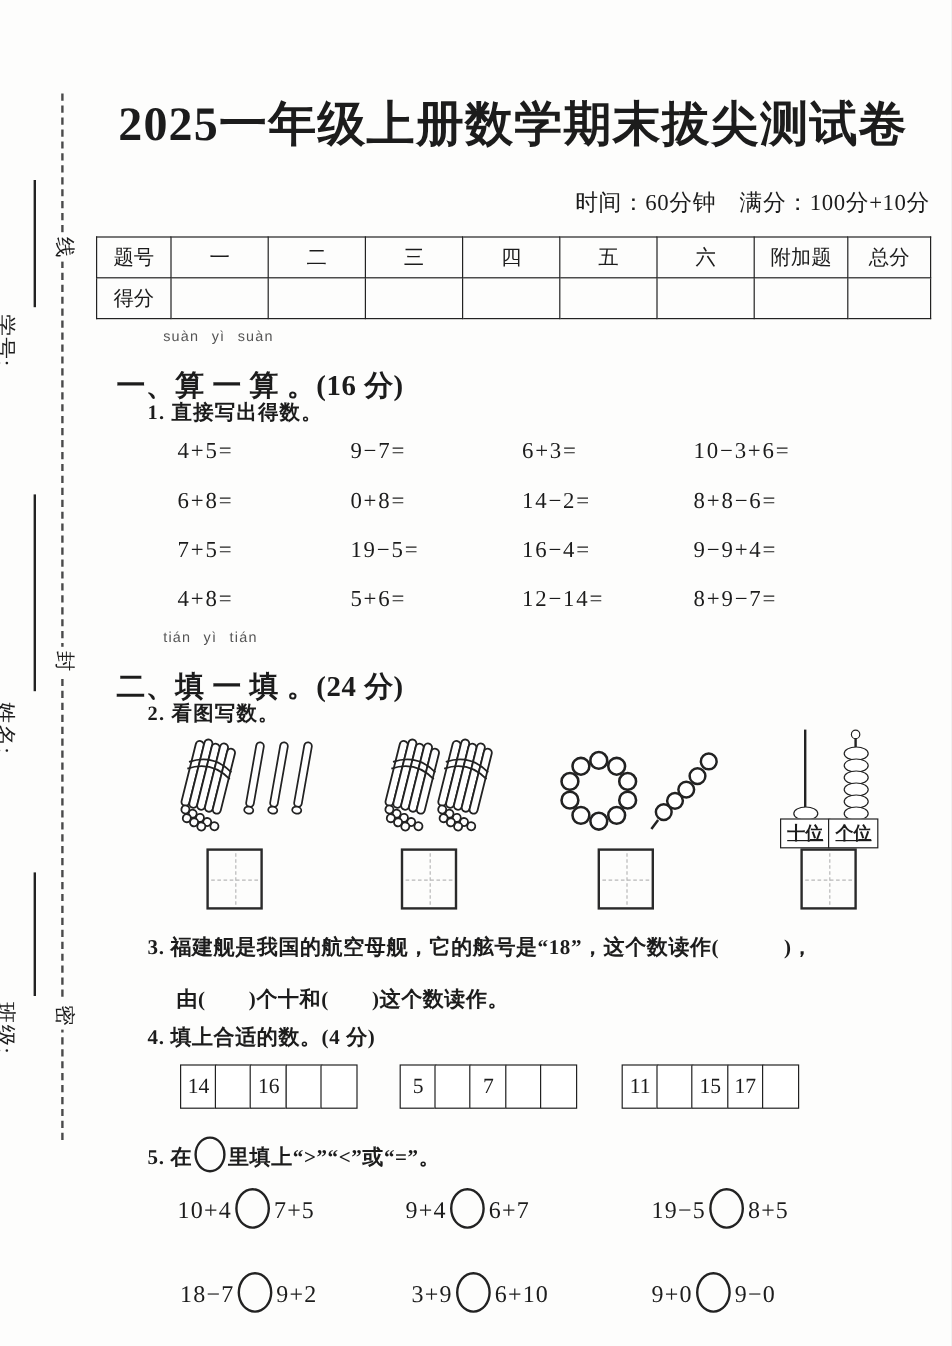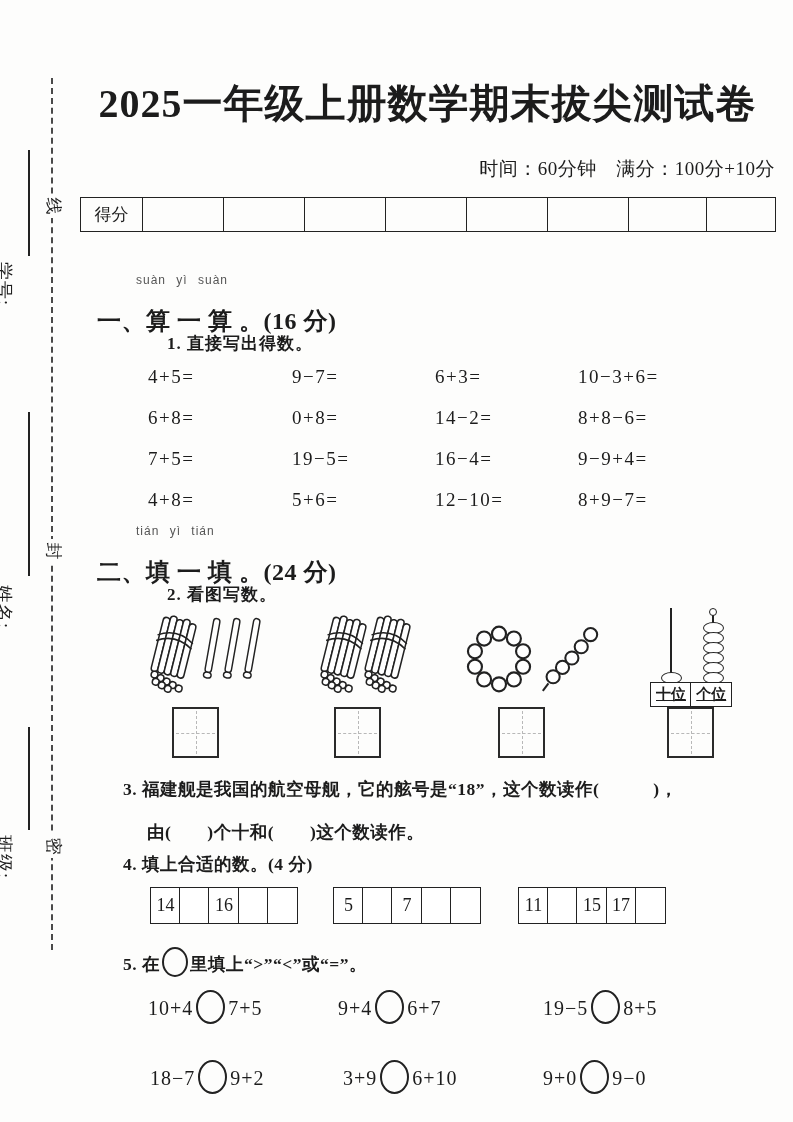--- a/index.html
+++ b/index.html
@@ -42,21 +42,21 @@
   .score-table td {
     border:1.8px solid #222; height:33px; text-align:center;
     font-size:17px; padding:0;
   }
   
   .pinyin {
     position:absolute; font-family:"Liberation Sans", sans-serif;
     font-size:12px; color:#555; letter-spacing:1px; word-spacing:6px;
   }
   .sec-heading { position:absolute; font-size:24px; font-weight:bold; letter-spacing:0.5px;margin-top:18px; }
-  .q-label { position:absolute; font-size:17px; font-weight:bold; letter-spacing:1px;margin-left:44px; }
+  .q-label { position:absolute; font-size:17px; font-weight:bold; letter-spacing:1px; }
   
   .problems {
     position:absolute; left:148px; top:356px; width:580px;
     display:grid; grid-template-columns:144px 143px 143px 1fr;
     grid-auto-rows:41px; align-items:center;
     font-size:19px; letter-spacing:1.5px;
   }
   
   .pic { position:absolute; }
   .pic svg { display:block; }
@@ -194,20 +194,31 @@
         <col style="width:81px">
         <col style="width:81px">
       <col style="width:81px">
         <col style="width:81px">
         <col style="width:81px">
       <col style="width:81px">
         <col style="width:78px">
         <col style="width:69px">
     </colgroup>
     <tbody>
+        <tr>
+      <td>题号</td>
+      <td>一</td>
+      <td>二</td>
+      <td>三</td>
+      <td>四</td>
+      <td>五</td>
+      <td>六</td>
+      <td>附加题</td>
+      <td>总分</td>
+    </tr>
     <tr>
       <td>得分</td>
       <td></td>
       <td></td>
       <td></td>
       <td></td>
       <td></td>
       <td></td>
       <td></td>
       <td></td>
@@ -227,21 +238,21 @@
     <span>6+8=</span>
     <span>0+8=</span>
     <span>14−2=</span>
     <span>8+8−6=</span>
     <span>7+5=</span>
     <span>19−5=</span>
     <span>16−4=</span>
     <span>9−9+4=</span>
     <span>4+8=</span>
     <span>5+6=</span>
-    <span>12−10=</span>
+    <span>12−14=</span>
     <span>8+9−7=</span>
   </div>
 
   <div class="pinyin" style="left:136px;top:524px">tián yì tián</div>
   <div class="sec-heading" style="left:97px;top:538px">二、填 一 填 。(24 分)</div>
   <div class="q-label" style="left:123px;top:583px">2. 看图写数。</div>
 
   <div class="pic pic-flex" style="left:142px;top:610px">
     <svg width="58" height="92">
         <use href="#sym-bundle"></use>

